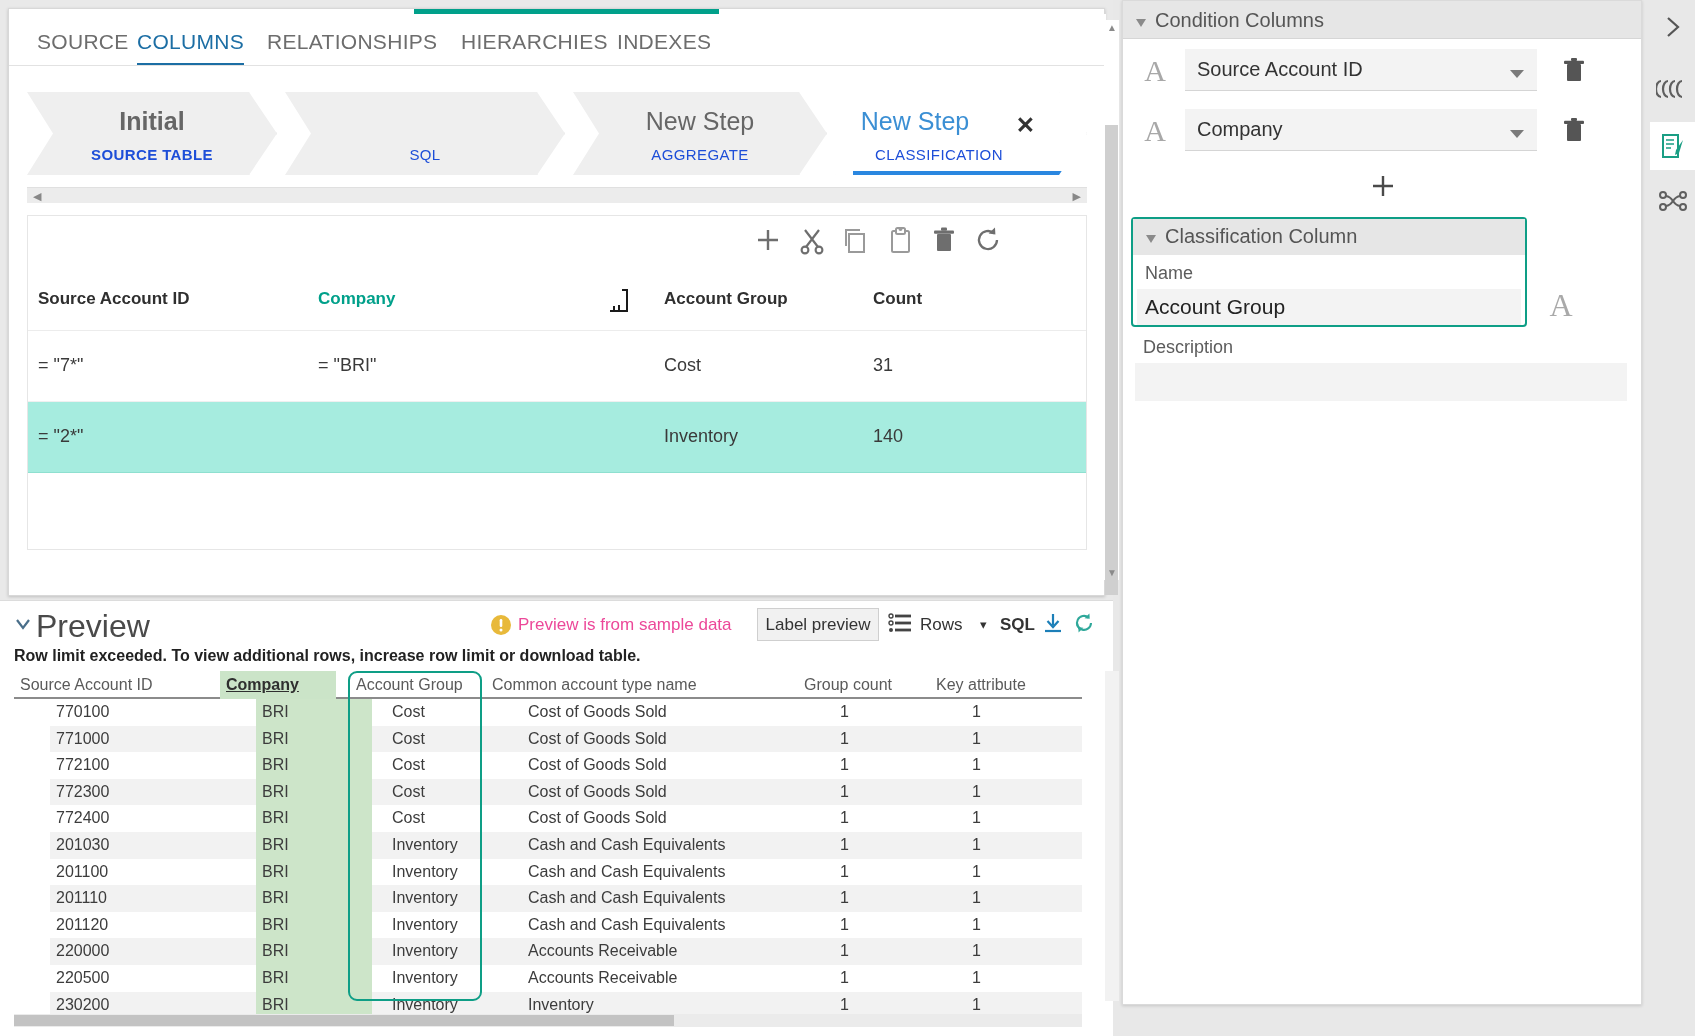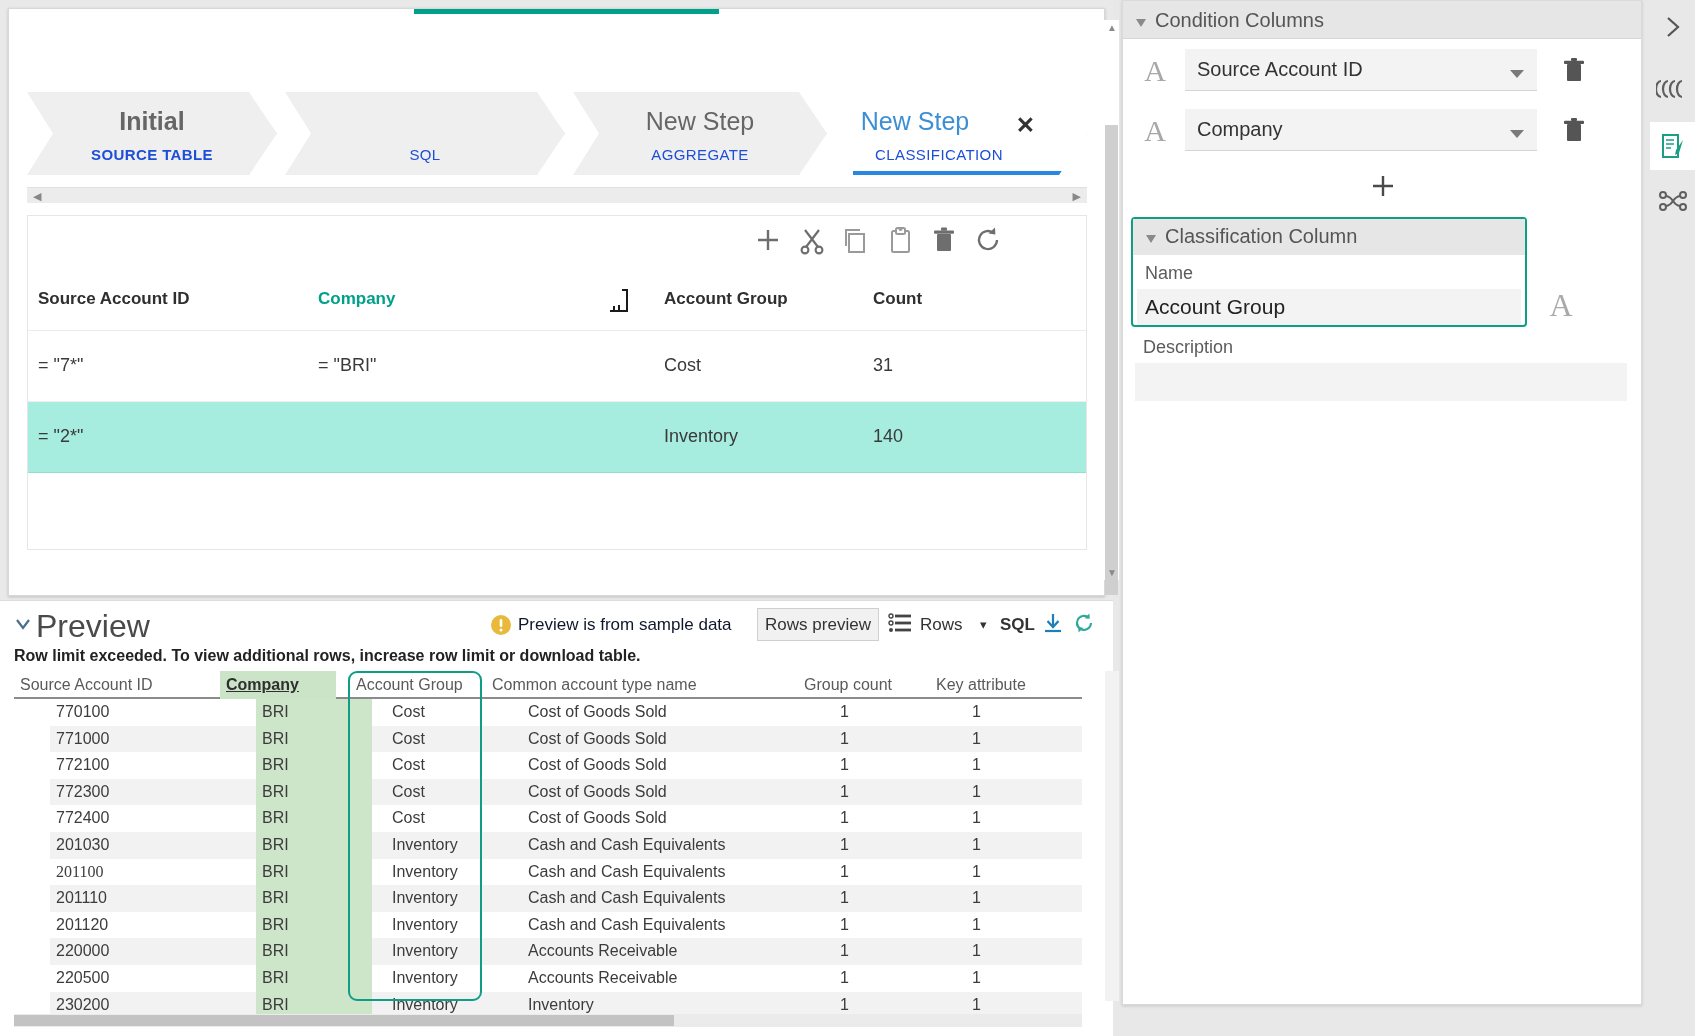--- a/index.html
+++ b/index.html
@@ -102,21 +102,21 @@
 
   
   #preview-wrap{
     position:absolute; left:0px; top:600px; width:1113px; height:436px;
     background:#fff; border-top:1px solid #dcdcdc;
   }
   #prev-header{ position:relative; height:44px; }
   #prev-caret{ position:absolute; left:14px; top:14px; cursor:pointer; }
   #prev-title{ position:absolute; left:36px; top:7px; font-size:32px; color:#4a4a4a; }
   #prev-warn-icon{ position:absolute; left:490px; top:13px; }
-  #prev-warn-text{ position:absolute; left:518px; top:14px; font-size:17px; color:#0f172a; white-space:nowrap; }
+  #prev-warn-text{ position:absolute; left:518px; top:14px; font-size:17px; color:#ec4899; white-space:nowrap; }
   #full-preview-btn{
     position:absolute; left:757px; top:7px; width:122px; height:33px;
     background:#f1f1f1; border:1px solid #cfcfcf; cursor:pointer;
     font-size:17px; color:#333; text-align:center; line-height:31px;
   }
   #rows-icon{ position:absolute; left:888px; top:11px; cursor:pointer; }
   #rows-label{ position:absolute; left:920px; top:14px; font-size:17px; color:#333; cursor:pointer; }
   #rows-caret{ position:absolute; left:980px; top:16px; font-size:13px; color:#333; }
   #sql-label{ position:absolute; left:1000px; top:14px; font-size:17px; font-weight:bold; color:#333; cursor:pointer; }
   #dl-icon{ position:absolute; left:1042px; top:11px; cursor:pointer; }
@@ -227,20 +227,27 @@
   #left-scroll .dn{ position:absolute; left:3px; bottom:2px; font-size:10px; color:#8a8a8a; }
 </style>
 </head>
 <body>
 
 <div id="main-panel">
 
   <div id="editor-card">
     <div id="top-accent"></div>
 
+    <div id="tabbar">
+      <div class="tab" style="left:28px">SOURCE</div>
+      <div class="tab active" style="left:128px">COLUMNS</div>
+      <div class="tab" style="left:258px">RELATIONSHIPS</div>
+      <div class="tab" style="left:452px">HIERARCHIES</div>
+      <div class="tab" style="left:608px">INDEXES</div>
+    </div>
 
     <div id="stepflow">
 
       <div class="step" style="left:0px; width:250px; clip-path:polygon(0 0, 222px 0, 250px 41.5px, 222px 83px, 0 83px, 26px 41.5px);font-weight:bold;">
         <div class="step-title">Initial</div>
         <div class="step-sub">SOURCE TABLE</div>
       </div>
 
       <div class="step" style="left:258px; width:280px; clip-path:polygon(0 0, 252px 0, 280px 41.5px, 252px 83px, 0 83px, 26px 41.5px);">
         <div class="step-sub">SQL</div>
@@ -355,21 +362,21 @@
 
       <div id="prev-warn-icon">
         <svg width="22" height="22" viewBox="0 0 22 22">
           <circle cx="11" cy="11" r="10" fill="#e8b93a"></circle>
           <rect x="9.7" y="5" width="2.6" height="8" rx="1.2" fill="#fff"></rect>
           <circle cx="11" cy="16" r="1.5" fill="#fff"></circle>
         </svg>
       </div>
       <div id="prev-warn-text">Preview is from sample data</div>
 
-      <div id="full-preview-btn">Rows preview</div>
+      <div id="full-preview-btn">Label preview</div>
 
       <div id="rows-icon">
         <svg width="24" height="24" viewBox="0 0 24 24">
           <circle cx="3" cy="4" r="2" stroke="#444" stroke-width="1.4" fill="none"></circle>
           <rect x="7" y="2.6" width="16" height="2.8" fill="#444"></rect>
           <circle cx="3" cy="11" r="2" stroke="#444" stroke-width="1.4" fill="none"></circle>
           <rect x="7" y="9.6" width="16" height="2.8" fill="#444"></rect>
           <circle cx="3" cy="18" r="2" fill="#444"></circle>
           <rect x="7" y="16.6" width="16" height="2.8" fill="#444"></rect>
         </svg>
@@ -459,21 +466,21 @@
             <div class="cellgreen"></div>
             <div class="ptd" style="left: 6px;">201030</div>
             <div class="ptd" style="left: 212px;">BRI</div>
             <div class="ptd" style="left: 342px;">Inventory</div>
             <div class="ptd" style="left: 478px;">Cash and Cash Equivalents</div>
             <div class="ptd" style="left: 790px;">1</div>
             <div class="ptd" style="left: 922px;">1</div>
           </div>
           <div class="prow">
             <div class="cellgreen"></div>
-            <div class="ptd" style="left: 6px; font-family: Liberation Serif, serif;">201100</div>
+            <div class="ptd" style="left: 6px;">201100</div>
             <div class="ptd" style="left: 212px;">BRI</div>
             <div class="ptd" style="left: 342px;">Inventory</div>
             <div class="ptd" style="left: 478px;">Cash and Cash Equivalents</div>
             <div class="ptd" style="left: 790px;">1</div>
             <div class="ptd" style="left: 922px;">1</div>
           </div>
           <div class="prow alt">
             <div class="cellgreen"></div>
             <div class="ptd" style="left: 6px;">201110</div>
             <div class="ptd" style="left: 212px;">BRI</div>

